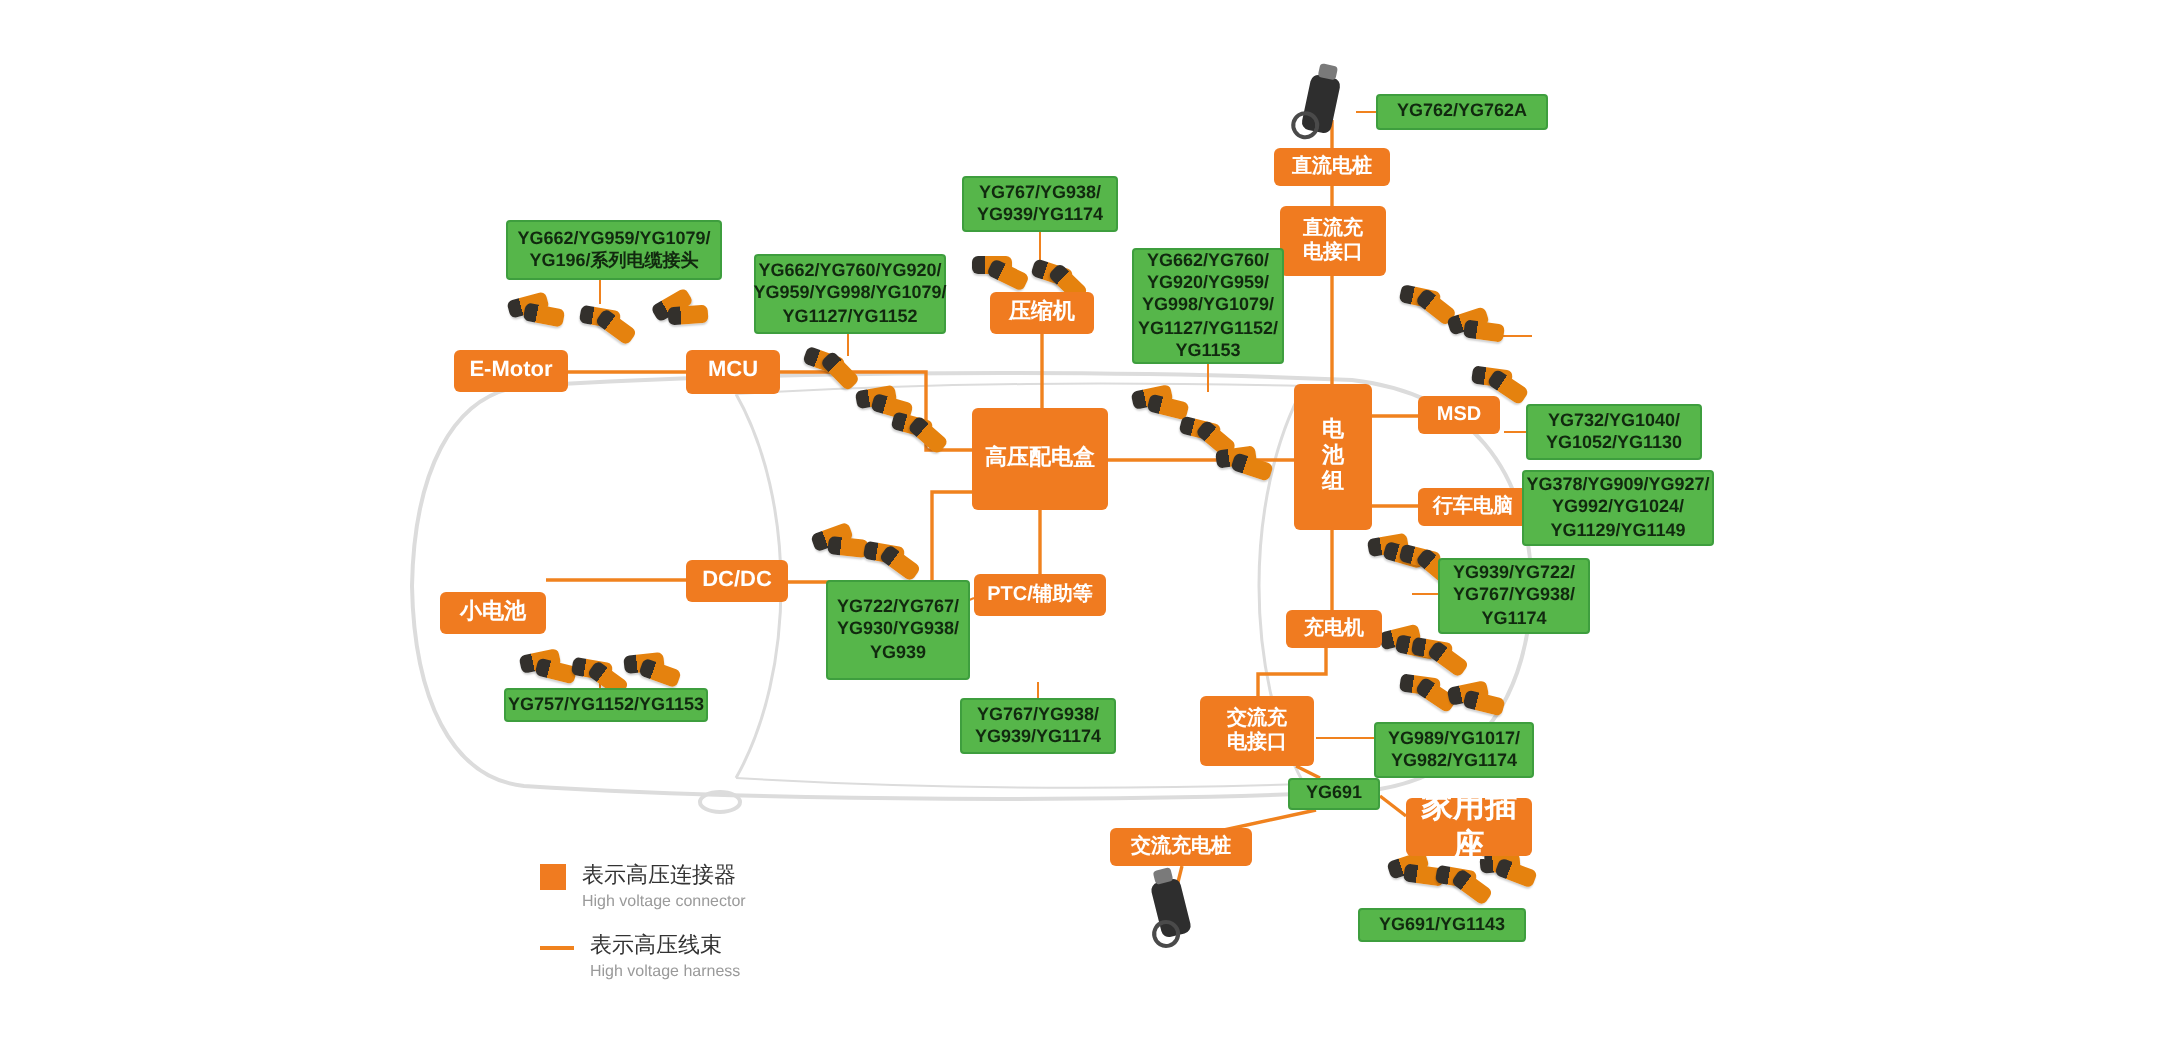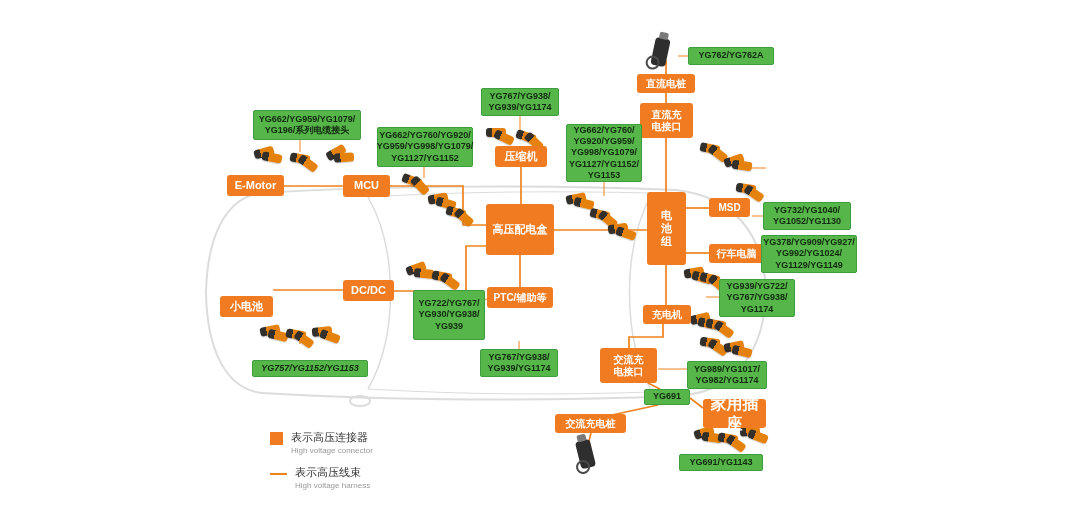--- a/index.html
+++ b/index.html
@@ -192,21 +192,21 @@
 YG1153</div>
     <div class="plabel" style="left: 688px; top: 47px; width: 86px; height: 18px;">YG762/YG762A</div>
     <div class="plabel" style="left: 763px; top: 202px; width: 88px; height: 28px;">YG732/YG1040/
 YG1052/YG1130</div>
     <div class="plabel" style="left: 761px; top: 235px; width: 96px; height: 38px;">YG378/YG909/YG927/
 YG992/YG1024/
 YG1129/YG1149</div>
     <div class="plabel" style="left: 719px; top: 279px; width: 76px; height: 38px;">YG939/YG722/
 YG767/YG938/
 YG1174</div>
-    <div class="plabel" style="left: 252px; top: 360px; width: 116px; height: 17px; font-style: italic;">YG757/YG1152/YG1153</div>
+    <div class="plabel" style="left: 252px; top: 344px; width: 102px; height: 17px;">YG757/YG1152/YG1153</div>
     <div class="plabel" style="left: 401px; top: 290px; width: 72px; height: 50px; margin-left: 12px;">YG722/YG767/
 YG930/YG938/
 YG939</div>
     <div class="plabel" style="left: 480px; top: 349px; width: 78px; height: 28px;">YG767/YG938/
 YG939/YG1174</div>
     <div class="plabel" style="left: 687px; top: 361px; width: 80px; height: 28px;">YG989/YG1017/
 YG982/YG1174</div>
     <div class="plabel" style="left: 644px; top: 389px; width: 46px; height: 16px;">YG691</div>
     <div class="plabel" style="left: 679px; top: 454px; width: 84px; height: 17px;">YG691/YG1143</div>
   </div>

